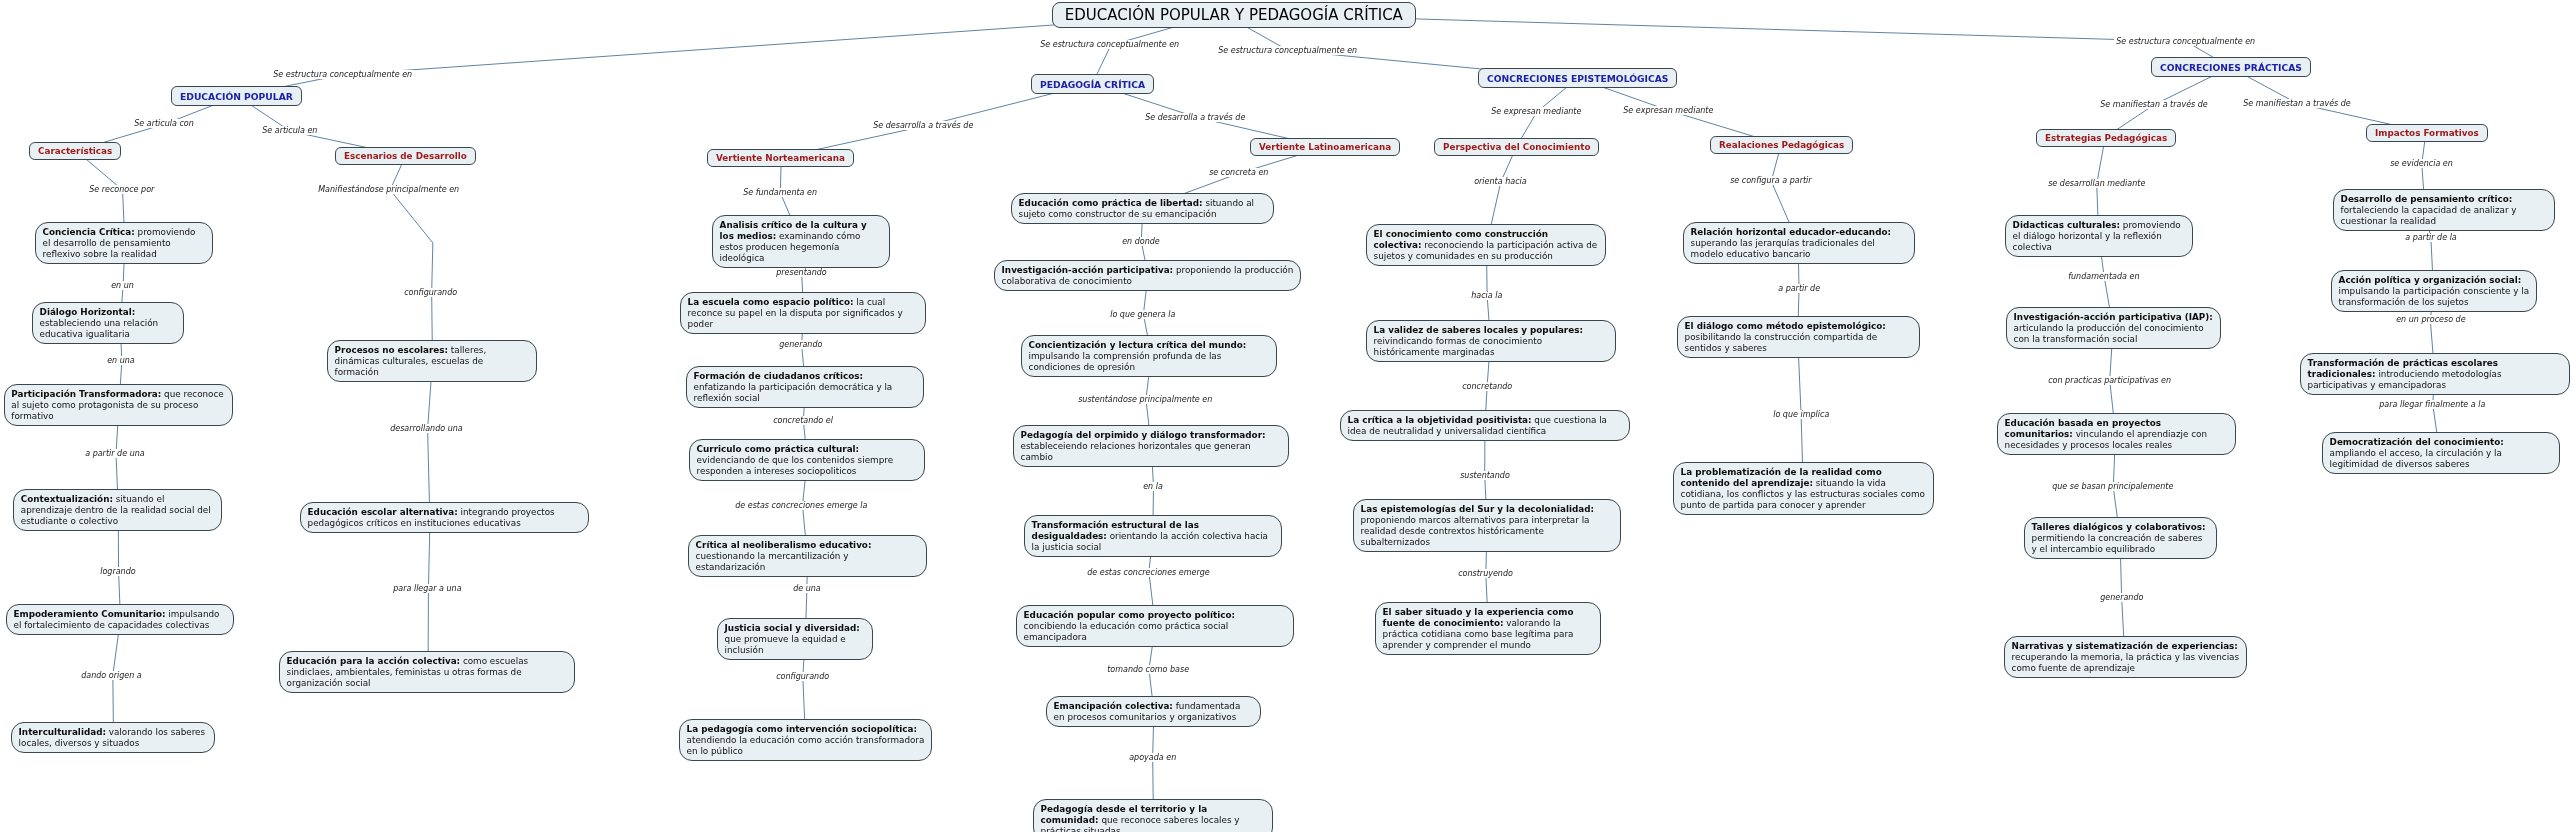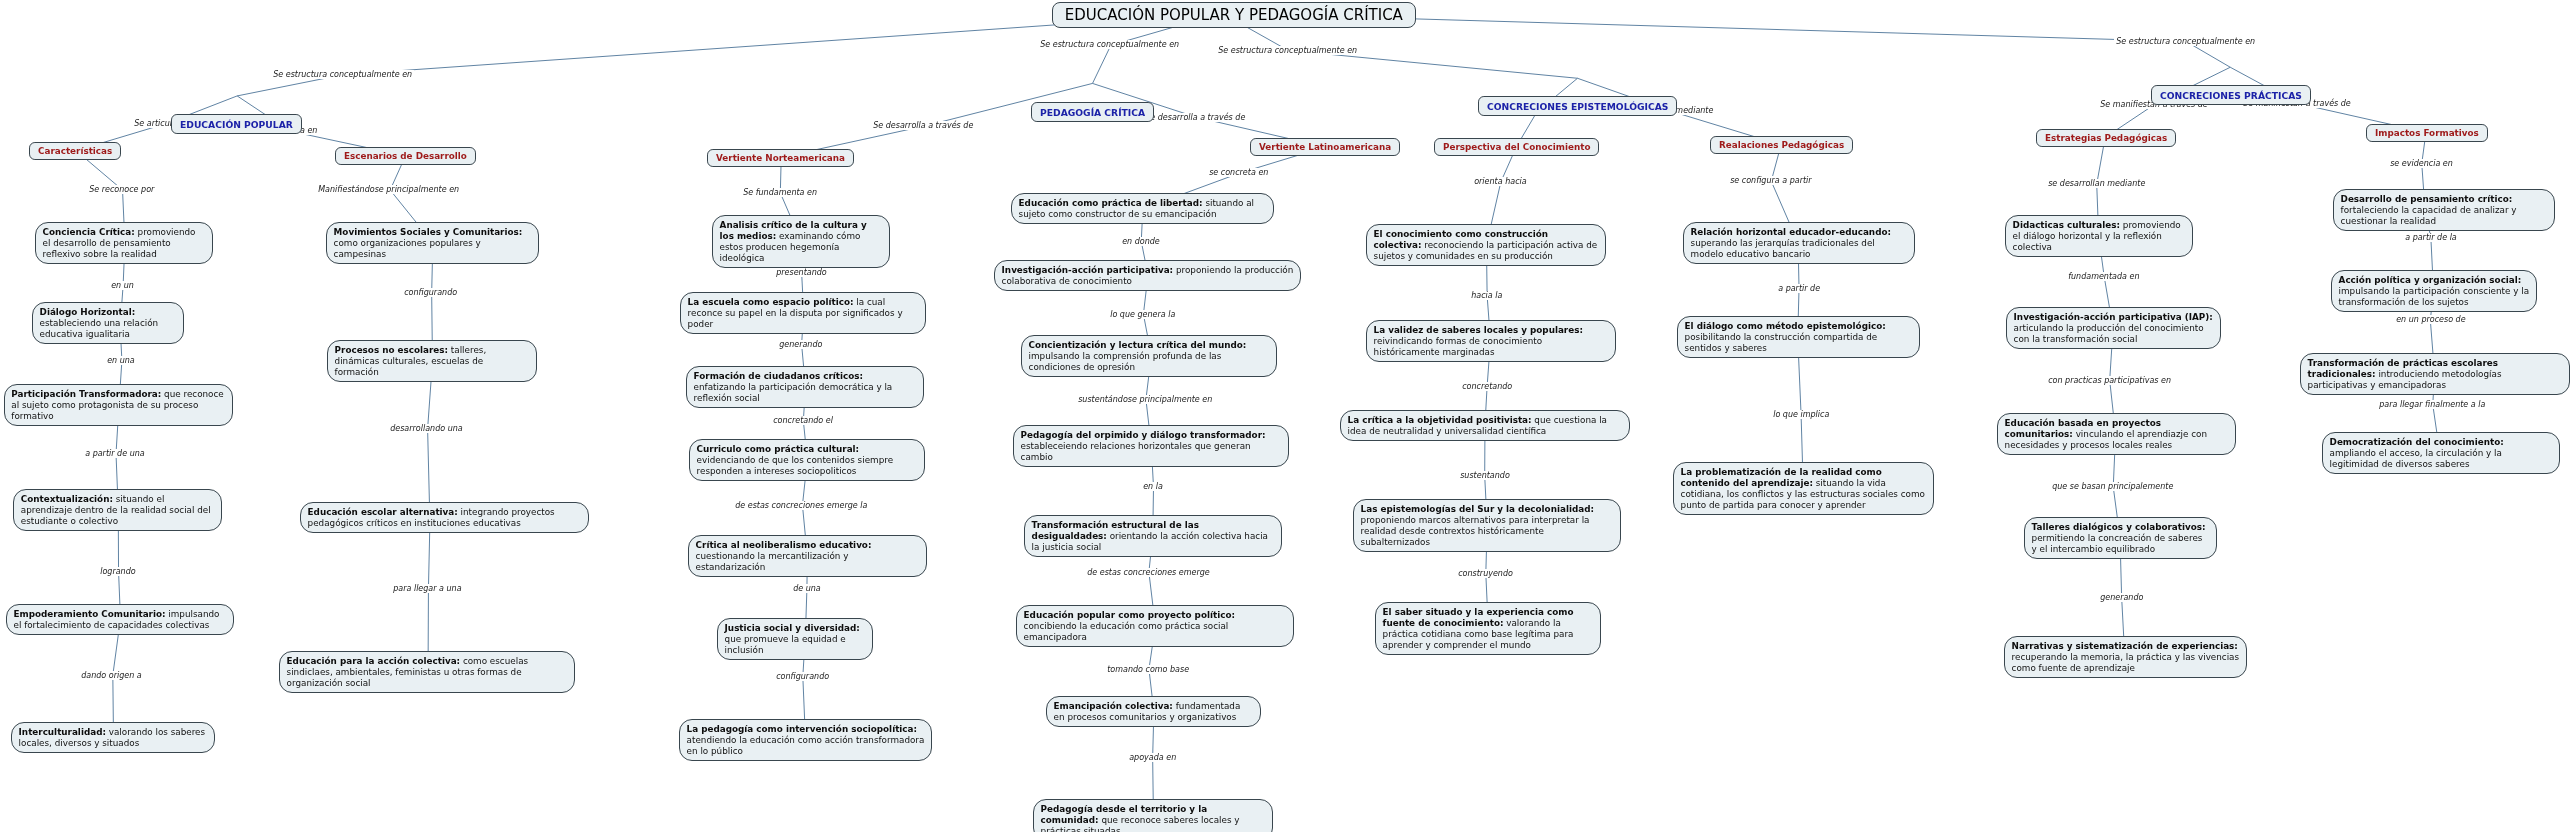--- a/index.html
+++ b/index.html
@@ -5,21 +5,21 @@
   html,body{margin:0;padding:0;background:#fff;}
   #map{position:relative;width:2576px;height:832px;background:#ffffff;
        font-family:"DejaVu Sans","Liberation Sans",sans-serif;overflow:hidden;}
   #edges{position:absolute;left:0;top:0;z-index:1;pointer-events:none;}
   .edge{stroke:#4a7296;stroke-width:1.2;fill:none;}
   .nd{position:absolute;box-sizing:border-box;}
   .bx{background:#e9f0f3;border:0.7px solid #39464e;z-index:3;color:#111;}
   .dt{border-radius:13px;padding:3.7px 6.6px;font-size:8.8px;line-height:1.25;}
   .dt b{font-weight:bold;color:#0d0d0d;}
   .tt{border-radius:8px;padding:2.9px 11.8px;font-size:15px;font-weight:normal;color:#000;white-space:nowrap;}
-  .mt{border-radius:5.9px;padding:3.7px 8px;font-size:9.2px;font-weight:bold;color:#1c22a8;white-space:nowrap;margin-top:28px;}
+  .mt{border-radius:5.9px;padding:3.7px 8px;font-size:9.2px;font-weight:bold;color:#1c22a8;white-space:nowrap;}
   .st{border-radius:5.9px;padding:2.9px 8px;font-size:8.8px;font-weight:bold;color:#9e1a1a;white-space:nowrap;}
   .lp{z-index:2;background:#ffffff;padding:0 2.2px;font-size:8px;font-style:italic;color:#1a1a1a;white-space:nowrap;}
 </style>
 </head>
 <body>
 
 <div id="map">
   <svg id="edges" width="2576" height="832" viewBox="0 0 3503 1132">
       <line x1="1661.7578125" y1="18" x2="466.5234375" y2="101.5" class="edge"></line>
       <line x1="466.5234375" y1="101.5" x2="321.7734375" y2="130.5" class="edge"></line>
@@ -146,21 +146,20 @@
   <div class="nd bx st" style="left:2036px;top:129px">Estrategias Pedagógicas</div>
   <div class="nd bx st" style="left:2366px;top:124px">Impactos Formativos</div>
 
   <div class="nd bx dt" style="left:35px;top:222px;width:178px"><b>Conciencia Crítica:</b> <span>promoviendo el desarrollo de pensamiento reflexivo sobre la realidad</span></div>
   <div class="nd bx dt" style="left:32px;top:302px;width:152px"><b>Diálogo Horizontal:</b> <span>estableciendo una relación educativa igualitaria</span></div>
   <div class="nd bx dt" style="left:3.7px;top:384px;width:229px"><b>Participación Transformadora:</b> <span>que reconoce al sujeto como protagonista de su proceso formativo</span></div>
   <div class="nd bx dt" style="left:13.2px;top:489px;width:209px"><b>Contextualización:</b> <span>situando el aprendizaje dentro de la realidad social del estudiante o colectivo</span></div>
   <div class="nd bx dt" style="left:5.9px;top:604px;width:228px"><b>Empoderamiento Comunitario:</b> <span>impulsando el fortalecimiento de capacidades colectivas</span></div>
   <div class="nd bx dt" style="left:11px;top:722px;width:204px"><b>Interculturalidad:</b> <span>valorando los saberes locales, diversos y situados</span></div>
 
-  <div class="nd bx dt" style="left:326px;top:222px;width:213px"><b>Movimientos Sociales y Comunitarios:</b> <span>como organizaciones populares y campesinas</span></div>
   <div class="nd bx dt" style="left:327px;top:340px;width:210px"><b>Procesos no escolares:</b> <span>talleres, dinámicas culturales, escuelas de formación</span></div>
   <div class="nd bx dt" style="left:300px;top:502px;width:289px"><b>Educación escolar alternativa:</b> <span>integrando proyectos pedagógicos críticos en instituciones educativas</span></div>
   <div class="nd bx dt" style="left:279px;top:651px;width:296px"><b>Educación para la acción colectiva:</b> <span>como escuelas sindiclaes, ambientales, feministas u otras formas de organización social</span></div>
 
   <div class="nd bx dt" style="left:712px;top:215px;width:178px"><b>Analisis crítico de la cultura y los medios:</b> <span>examinando cómo estos producen hegemonía ideológica</span></div>
   <div class="nd bx dt" style="left:680px;top:292px;width:246px"><b>La escuela como espacio político:</b> <span>la cual reconce su papel en la disputa por significados y poder</span></div>
   <div class="nd bx dt" style="left:686px;top:366px;width:238px"><b>Formación de ciudadanos críticos:</b> <span>enfatizando la participación democrática y la reflexión social</span></div>
   <div class="nd bx dt" style="left:689px;top:439px;width:236px"><b>Curriculo como práctica cultural:</b> <span>evidenciando de que los contenidos siempre responden a intereses sociopoliticos</span></div>
   <div class="nd bx dt" style="left:688px;top:535px;width:239px"><b>Crítica al neoliberalismo educativo:</b> <span>cuestionando la mercantilización y estandarización</span></div>
   <div class="nd bx dt" style="left:717px;top:618px;width:156px"><b>Justicia social y diversidad:</b> <span>que promueve la equidad e inclusión</span></div>

